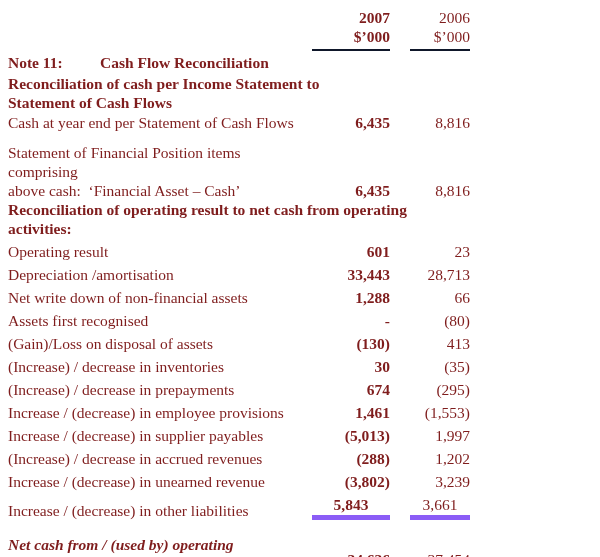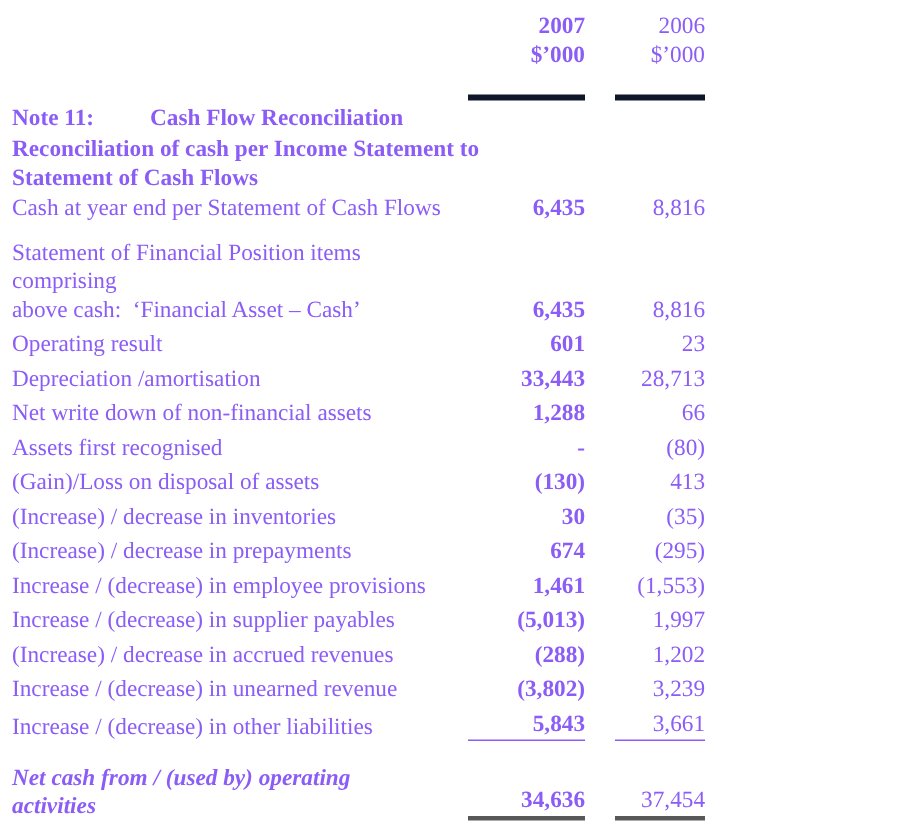--- a/index.html
+++ b/index.html
@@ -3,39 +3,39 @@
 <meta charset="utf-8">
 <style>
   html, body { margin: 0; padding: 0; background: #ffffff; }
   .page {
     position: relative;
     width: 600px;
     height: 557px;
     box-sizing: border-box;
     padding: 8px 0 0 8px;
     background: #ffffff;
-    color: #8b5cf6;
+    color: #7f1d1d;
     font-family: "Liberation Serif", serif;
     font-size: 15.5px;
     line-height: 19px;
   }
   .row { display: flex; align-items: flex-end; width: 462px; }
   .lbl { flex: 1; white-space: nowrap; }
   .lbl-wrap { flex: 1; margin-top: 11px; }
   .v1 { width: 78px; text-align: right; font-weight: bold; box-sizing: border-box; }
   .v2 { width: 60px; margin-left: 20px; text-align: right; box-sizing: border-box; }
   .hdr-years .v2 { font-weight: normal; font-family: Liberation Serif, serif; }
-  .hdr-units .v1, .hdr-units .v2 { border-bottom: 4px solid #0f172a; padding-bottom: 17px; }
+  .hdr-units .v1, .hdr-units .v2 { border-bottom: 2px solid #0f172a; padding-bottom: 3px; }
   .hdr-units .v2 { font-weight: normal; }
   .note-row { margin-top: 2px; font-weight: bold; }
   .note-num { display: inline-block; width: 92px; }
   .sect { font-weight: bold; margin-top: 2px; }
   .r { margin-top: 4px; }
   .r0 { margin-top: 1px; }
-  .rule .v1, .rule .v2 { border-bottom: 1px solid #8b5cf6; padding-bottom: 1px; }
+  .rule .v1, .rule .v2 { border-bottom: 5px solid #8b5cf6; padding-bottom: 1px; text-align: center; }
   .total-row { margin-top: 4px; }
   .total-row .lbl-wrap { font-weight: bold; font-style: italic; }
   .total-row .v1, .total-row .v2 {
     border-bottom: 3px solid #585858;
     padding-bottom: 1px;
   }
 </style>
 </head>
 <body>
 
@@ -70,20 +70,24 @@
 
   <div class="row">
     <div class="lbl-wrap">
       <div>Statement of Financial Position items comprising</div>
       <div>above cash:&nbsp; ‘Financial Asset – Cash’</div>
     </div>
     <div class="v1">6,435</div>
     <div class="v2">8,816</div>
   </div>
 
+  <div class="sect" style="margin-top:0;">
+    <div>Reconciliation of operating result to net cash from operating</div>
+    <div>activities:</div>
+  </div>
 
   <div class="row r">
     <div class="lbl">Operating result</div>
     <div class="v1">601</div>
     <div class="v2">23</div>
   </div>
   <div class="row r">
     <div class="lbl">Depreciation /amortisation</div>
     <div class="v1">33,443</div>
     <div class="v2">28,713</div>

